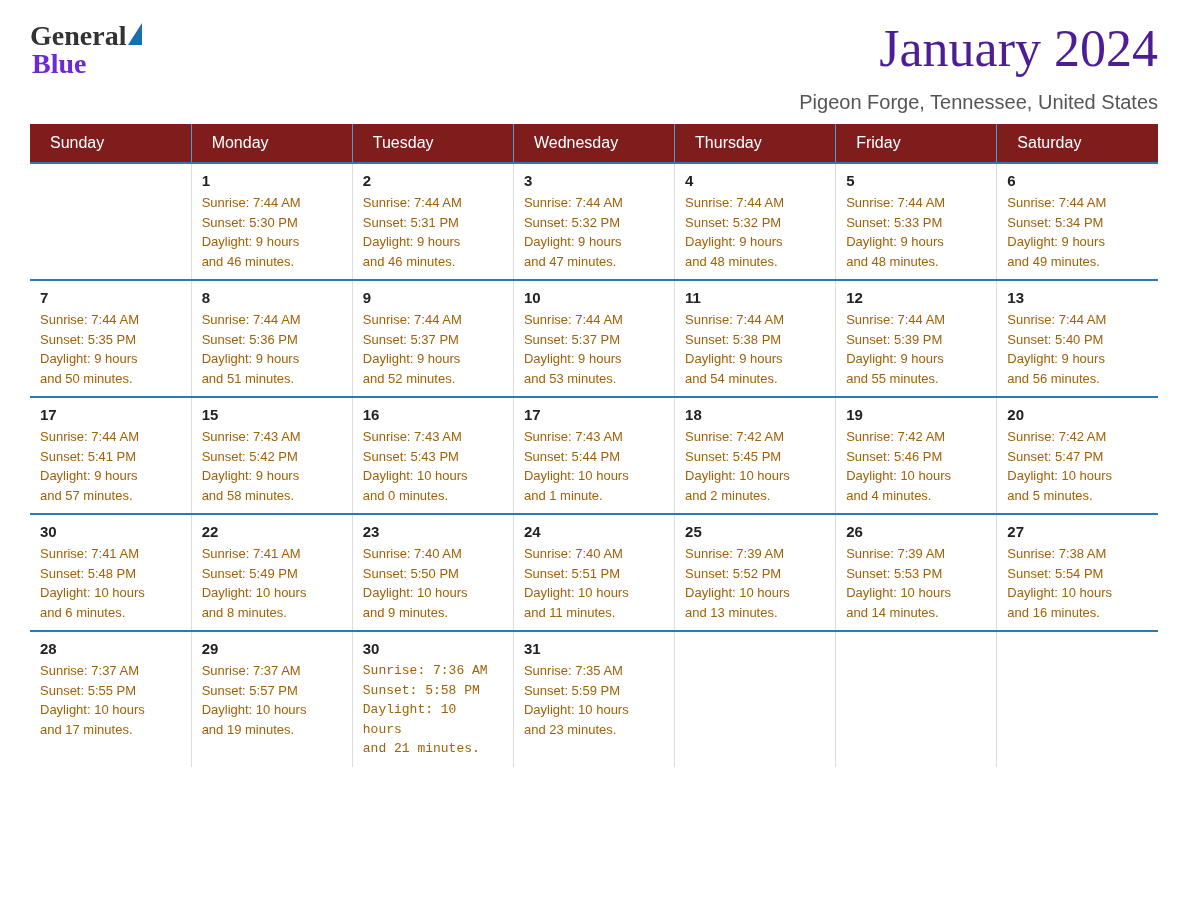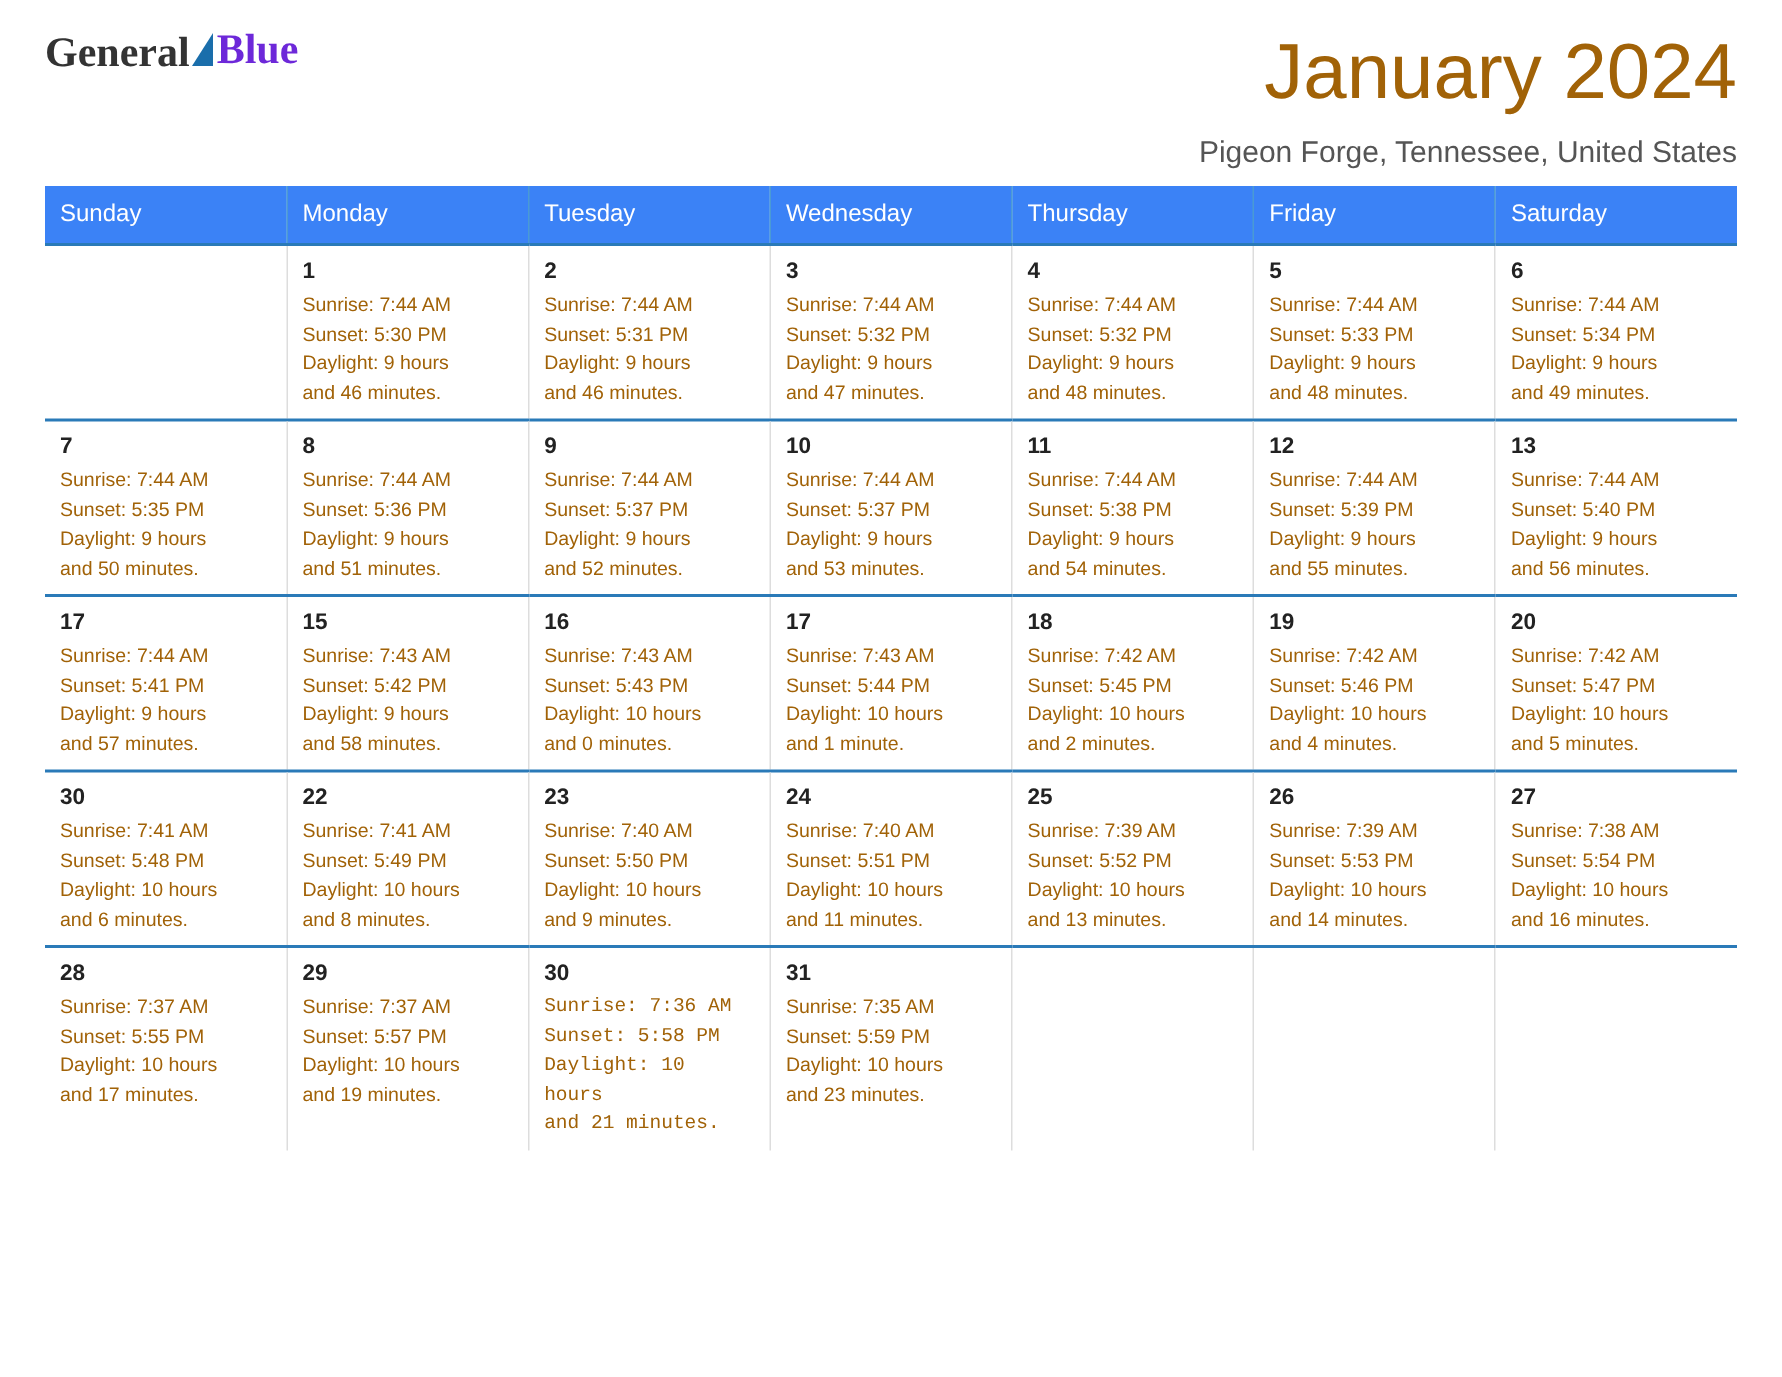--- a/index.html
+++ b/index.html
@@ -11,22 +11,22 @@
       padding: 20px 30px;
     }
     .header {
       display: flex;
       justify-content: space-between;
       align-items: flex-start;
       margin-bottom: 10px;
     }
     .logo {
       display: flex;
-      flex-direction: row;
-      align-items: center;
+      flex-direction: column;
+      align-items: flex-start;
     }
     .logo-general {
       font-size: 28px;
       font-weight: bold;
       color: #333;
       font-family: Georgia, serif;
     }
     .logo-triangle {
       width: 0;
       height: 0;
@@ -42,38 +42,38 @@
       font-family: Georgia, serif;
       margin-top: -4px;
       margin-left: 2px;
     }
     .title-area {
       text-align: right;
     }
     .month-title {
       font-size: 52px;
       font-weight: normal;
-      color: #a16207;
-      font-family: Liberation Sans, sans-serif;
+      color: #4c1d95;
+      font-family: Liberation Serif, serif;
       line-height: 1.1;
     }
     .location {
       font-size: 20px;
       color: #555;
       margin-top: 14px;
     }
     .calendar {
       width: 100%;
       border-collapse: collapse;
       margin-top: 10px;
     }
     .calendar th {
-      background-color: #3b82f6;
+      background-color: #7f1d1d;
       color: #fff;
-      padding: 10px 10px;
+      padding: 10px 20px;
       text-align: left;
       font-size: 16px;
       font-weight: normal;
       border-right: 1px solid #4a9ad4;
     }
     .calendar th:last-child {
       border-right: none;
     }
     .calendar td {
       vertical-align: top;

